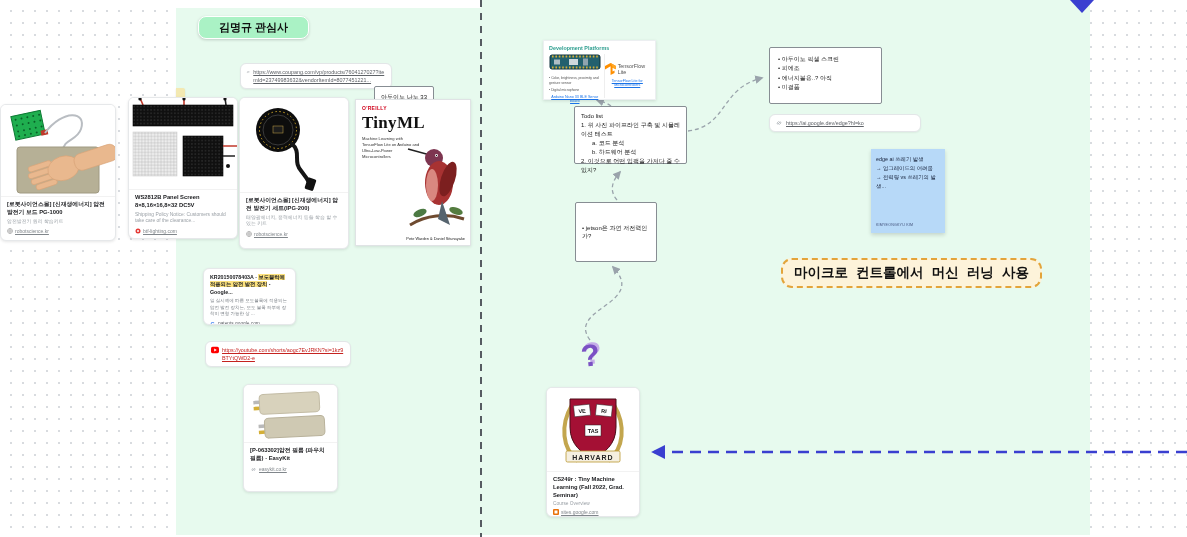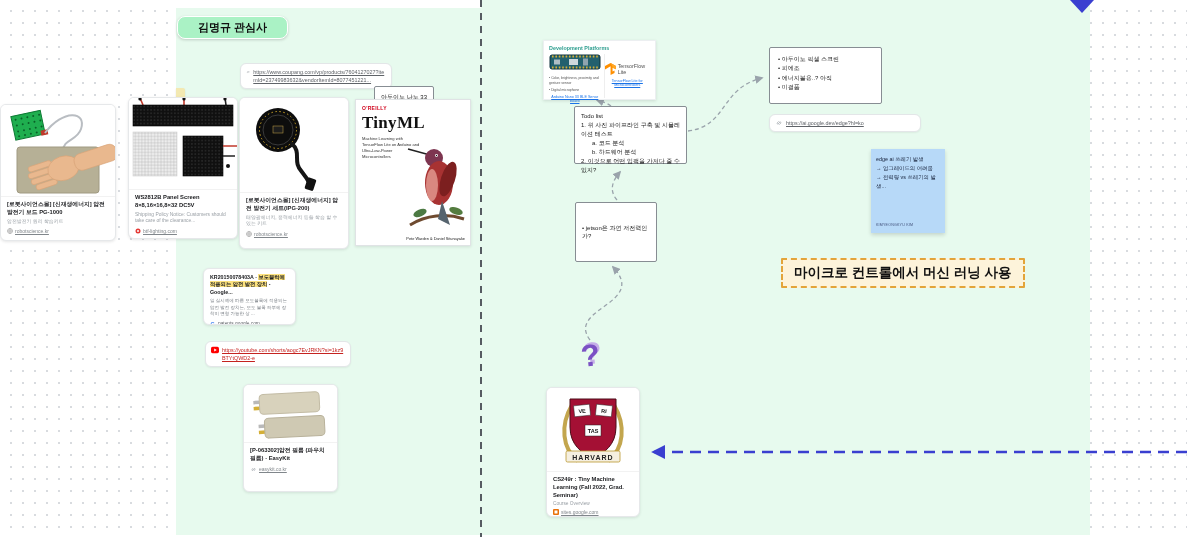--- a/index.html
+++ b/index.html
@@ -6,21 +6,21 @@
   body { background:#fff; font-family:"Liberation Sans", sans-serif; }
   .canvas{ position:relative; width:1187px; height:537px; overflow:hidden; background:#fff;
     background-image:radial-gradient(circle,#d8dbdf 1.1px,transparent 1.4px);
     background-size:12px 12px; background-position:5px 5px; }
   .mint{ position:absolute; left:176px; top:8px; width:914px; height:527px; background:#e7faee; }
   .mint2{ position:absolute; left:481px; top:0; width:609px; height:9px; background:#e7faee; }
   .ysticky{ position:absolute; left:176px; top:88px; width:9px; height:38px; background:#f3e9b2;
     border-radius:0 2px 2px 0; box-shadow:0 1px 2px rgba(0,0,0,.12); z-index:2; }
   .overlay{ position:absolute; left:0; top:0; z-index:3; pointer-events:none; }
 
-  .badge{ position:absolute; left:177px; top:16px; z-index:6; background:#aaf2c5; border:1.5px solid #ffffff;
+  .badge{ position:absolute; left:198px; top:16px; z-index:6; background:#aaf2c5; border:1.5px solid #ffffff;
     border-radius:8px; padding:3px 20px; font-size:11px; font-weight:bold; color:#111;
     box-shadow:0 1px 3px rgba(0,0,0,.18); }
 
   .card{ position:absolute; background:#fff; border:1px solid #e6e8ea; border-radius:6px;
     box-shadow:0 1px 3px rgba(0,0,0,.10); overflow:hidden; z-index:5; }
   .cimg{ position:relative; background:#fff; border-bottom:1px solid #f2f2f2; overflow:hidden; }
   .cbody{ padding:4px 6px; }
   .c-title{ font-size:5.8px; font-weight:bold; color:#202124; line-height:1.35; }
   .c-sub{ font-size:4.9px; color:#9aa0a6; margin-top:2px; line-height:1.35; }
   .c-link{ display:flex; align-items:center; gap:2px; font-size:5px; color:#80868b; margin-top:3px; }
@@ -49,21 +49,21 @@
   .idea{ left:769px; top:47px; width:113px; height:57px; font-size:6px; padding:7px 8px; line-height:1.55; }
   .idea .it::before{ content:"•  "; }
   .jetson{ left:575px; top:202px; width:82px; height:60px; font-size:6px; display:flex; align-items:center; padding:4px 6px; line-height:1.4; }
   .jetson span::before{ content:"•  "; }
 
   .bluenote{ position:absolute; left:871px; top:149px; width:74px; height:84px; background:#b7d9f8; z-index:5;
     padding:6px 5px; box-shadow:0 2px 4px rgba(0,0,0,.15); font-size:5.4px; line-height:1.65; color:#16213a; }
   .bluenote .author{ position:absolute; bottom:4px; left:5px; font-size:3.6px; color:#41507a; letter-spacing:.2px; }
 
   .orange-title{ position:absolute; left:781px; top:258px; z-index:5; background:#fdf3da;
-    border:2px dashed #e3a43a; border-radius:1px; padding:4px 11px; font-size:13.5px; font-weight:bold; color:#111; }
+    border:2px dashed #e3a43a; border-radius:11px; padding:4px 11px; font-size:13.5px; font-weight:bold; color:#111;font-family:Liberation Mono, monospace; }
 
   .qmark{ position:absolute; left:581px; top:338px; z-index:5; font-size:31px; font-weight:bold; color:#7b51c4;
     transform:rotate(-6deg); text-shadow:2px -2px 0 #c5aee8; }
 
   .tiny-book{ position:absolute; left:355px; top:99px; width:116px; height:147px; background:#fff;
     border:1px solid #e0e3e5; z-index:5; box-shadow:0 1px 3px rgba(0,0,0,.10); padding:5px 6px; }
   .oreilly{ color:#d0021b; font-size:5px; font-weight:bold; letter-spacing:.3px; }
   .tiny-title{ font-family:"Liberation Serif", serif; font-size:17px; font-weight:bold; color:#111; margin-top:2px; letter-spacing:.3px; }
   .tiny-sub{ font-size:4.1px; color:#333; margin-top:3px; width:58%; line-height:1.45; }
   .bird-wrap{ position:absolute; right:2px; bottom:12px; }

